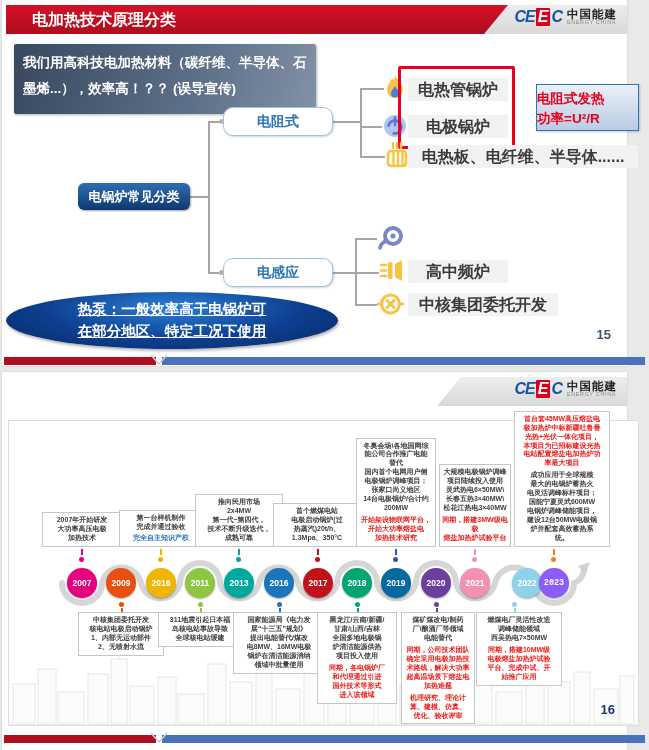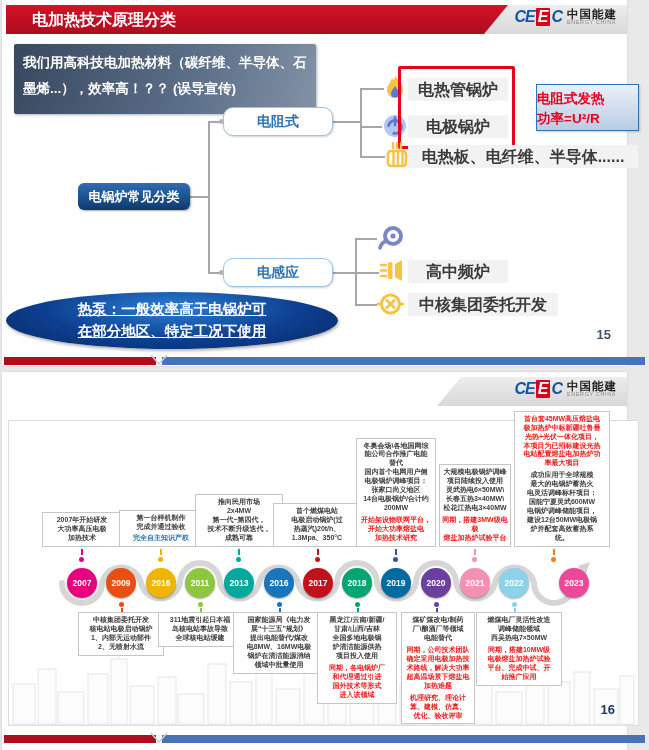--- a/index.html
+++ b/index.html
@@ -271,22 +271,22 @@
   <div class="tl-circle" style="left: 104px; background-color: rgb(233, 79, 16);">2009</div>
   <div class="tl-circle" style="left: 144px; background-color: rgb(240, 181, 0);">2016</div>
   <div class="tl-circle" style="left: 183px; background-color: rgb(141, 198, 63);">2011</div>
   <div class="tl-circle" style="left: 222px; background-color: rgb(0, 169, 158);">2013</div>
   <div class="tl-circle" style="left: 262px; background-color: rgb(27, 117, 188);">2016</div>
   <div class="tl-circle" style="left: 301px; background-color: rgb(193, 18, 28);">2017</div>
   <div class="tl-circle" style="left: 340px; background-color: rgb(0, 165, 114);">2018</div>
   <div class="tl-circle" style="left: 379px; background-color: #0369a1;">2019</div>
   <div class="tl-circle" style="left: 419px; background-color: rgb(106, 63, 157);">2020</div>
   <div class="tl-circle" style="left: 458px; background-color: rgb(242, 145, 178);">2021</div>
-  <div class="tl-circle" style="left: 497px; background-color: rgb(142, 209, 234);">2022</div>
-  <div class="tl-circle" style="left: 557px; background-color: #ec4899;">2023</div>
+  <div class="tl-circle" style="left: 510px; background-color: rgb(142, 209, 234);">2022</div>
+  <div class="tl-circle" style="left: 537px; background-color: #8b5cf6; font-family: Liberation Mono, monospace;">2023</div>
 
   <div class="tl-stem" style="left: 79px; top: 177px; height: 6px; background-color: rgb(229, 0, 125);"></div>
     <div class="tl-dot" style="left: 77px; top: 185px; background-color: rgb(229, 0, 125);"></div>
   <div class="tl-stem" style="left: 158px; top: 177px; height: 6px; background-color: rgb(240, 181, 0);"></div>
     <div class="tl-dot" style="left: 156px; top: 185px; background-color: rgb(240, 181, 0);"></div>
   <div class="tl-stem" style="left: 236px; top: 177px; height: 6px; background-color: rgb(0, 169, 158);"></div>
     <div class="tl-dot" style="left: 234px; top: 185px; background-color: rgb(0, 169, 158);"></div>
   <div class="tl-stem" style="left: 315px; top: 177px; height: 6px; background-color: rgb(193, 18, 28);"></div>
     <div class="tl-dot" style="left: 313px; top: 185px; background-color: rgb(193, 18, 28);"></div>
   <div class="tl-stem" style="left: 393px; top: 177px; height: 6px; background-color: rgb(62, 79, 158);"></div>

